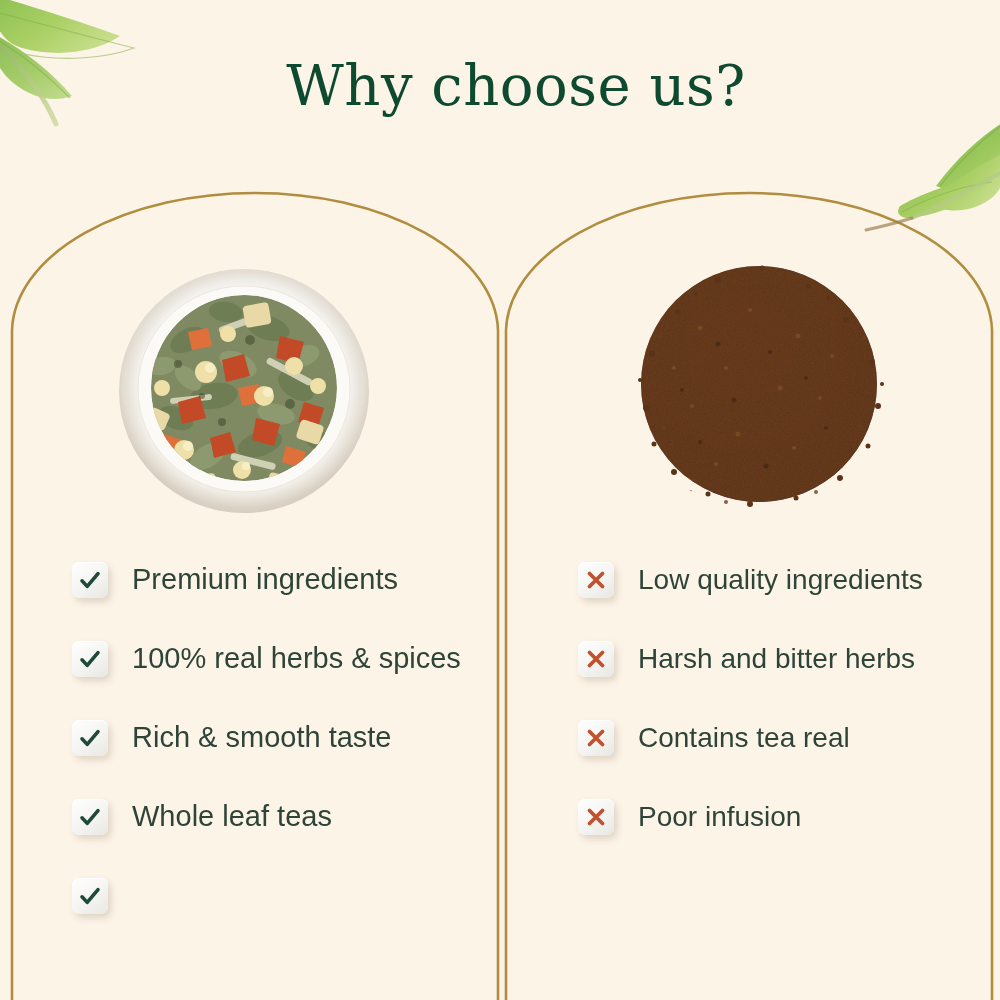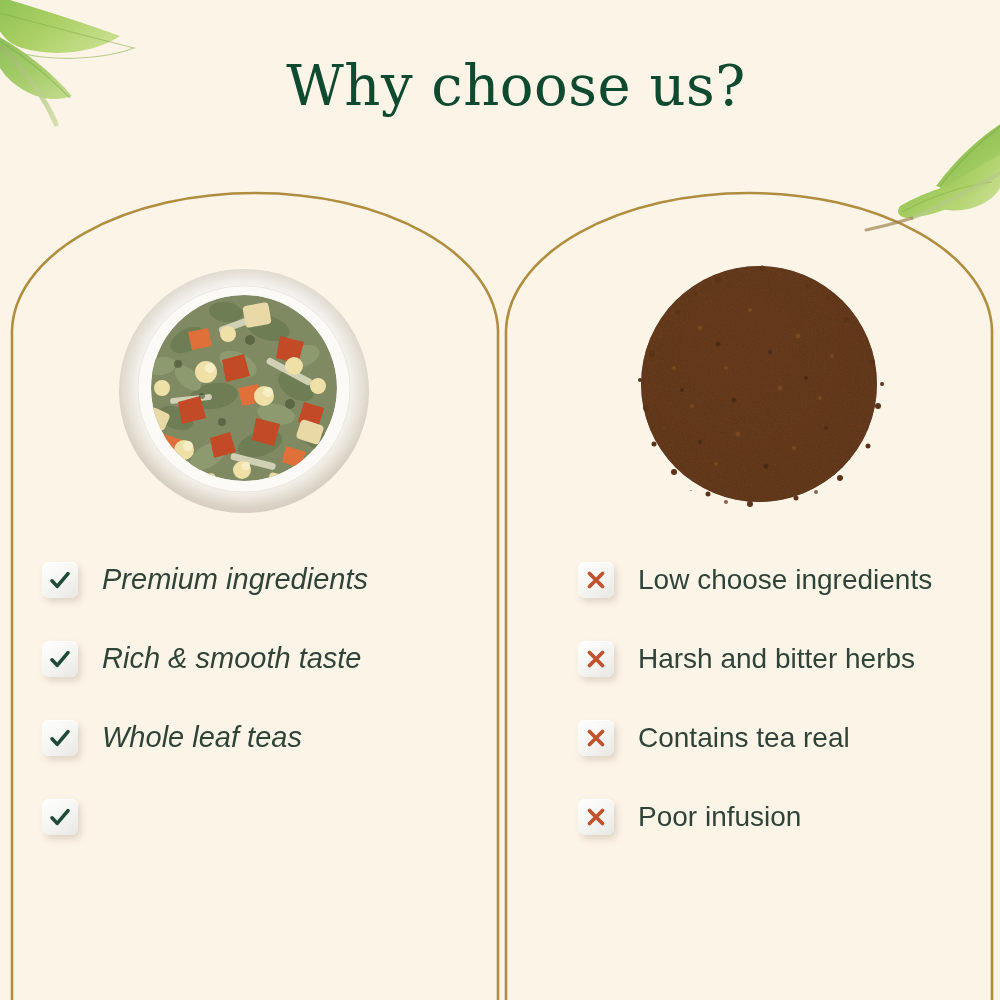--- a/index.html
+++ b/index.html
@@ -79,21 +79,21 @@
     top: 258px;
     width: 258px;
     height: 252px;
   }
 
   
   .feature-list {
     position: absolute;
     top: 540px;
   }
-  #list-good { left: 42px;  width: 430px; font-style: italic; }
+  #list-good { left: 72px;  width: 430px; }
   #list-bad  { left: 578px; width: 410px; }
 
   .feature-row {
     display: flex;
     align-items: center;
     height: 79px;
   }
 
   .mark-box {
     position: relative;
@@ -365,27 +365,35 @@
 
     <div class="feature-row">
       <span class="mark-box">
         <svg viewBox="0 0 24 24" width="24" height="24">
             <path d="M4 12.8 L9.2 18.4 L20 5.6" fill="none" stroke="#1E4A36" stroke-width="3.6" stroke-linecap="round" stroke-linejoin="round"></path>
           </svg>
       </span>
       <span class="feature-label">Premium ingredients</span>
     </div>
 
-
     <div class="feature-row">
       <span class="mark-box">
         <svg viewBox="0 0 24 24" width="24" height="24">
             <path d="M4 12.8 L9.2 18.4 L20 5.6" fill="none" stroke="#1E4A36" stroke-width="3.6" stroke-linecap="round" stroke-linejoin="round"></path>
           </svg>
       </span>
+      <span class="feature-label">100% real herbs &amp; spices</span>
+    </div>
+
+    <div class="feature-row">
+      <span class="mark-box">
+        <svg viewBox="0 0 24 24" width="24" height="24">
+            <path d="M4 12.8 L9.2 18.4 L20 5.6" fill="none" stroke="#1E4A36" stroke-width="3.6" stroke-linecap="round" stroke-linejoin="round"></path>
+          </svg>
+      </span>
       <span class="feature-label">Rich &amp; smooth taste</span>
     </div>
 
     <div class="feature-row">
       <span class="mark-box">
         <svg viewBox="0 0 24 24" width="24" height="24">
             <path d="M4 12.8 L9.2 18.4 L20 5.6" fill="none" stroke="#1E4A36" stroke-width="3.6" stroke-linecap="round" stroke-linejoin="round"></path>
           </svg>
       </span>
       <span class="feature-label">Whole leaf teas</span>
@@ -401,21 +409,21 @@
   </div>
 
   <div class="feature-list" id="list-bad">
 
     <div class="feature-row">
       <span class="mark-box">
         <svg viewBox="0 0 24 24" width="24" height="24">
             <path d="M5.5 5.5 L18.5 18.5 M18.5 5.5 L5.5 18.5" fill="none" stroke="#C0522D" stroke-width="3.8" stroke-linecap="round"></path>
           </svg>
       </span>
-      <span class="feature-label">Low choose ingredients</span>
+      <span class="feature-label">Low quality ingredients</span>
     </div>
 
 
     <div class="feature-row">
       <span class="mark-box">
         <svg viewBox="0 0 24 24" width="24" height="24">
             <path d="M5.5 5.5 L18.5 18.5 M18.5 5.5 L5.5 18.5" fill="none" stroke="#C0522D" stroke-width="3.8" stroke-linecap="round"></path>
           </svg>
       </span>
       <span class="feature-label">Harsh and bitter herbs</span>

